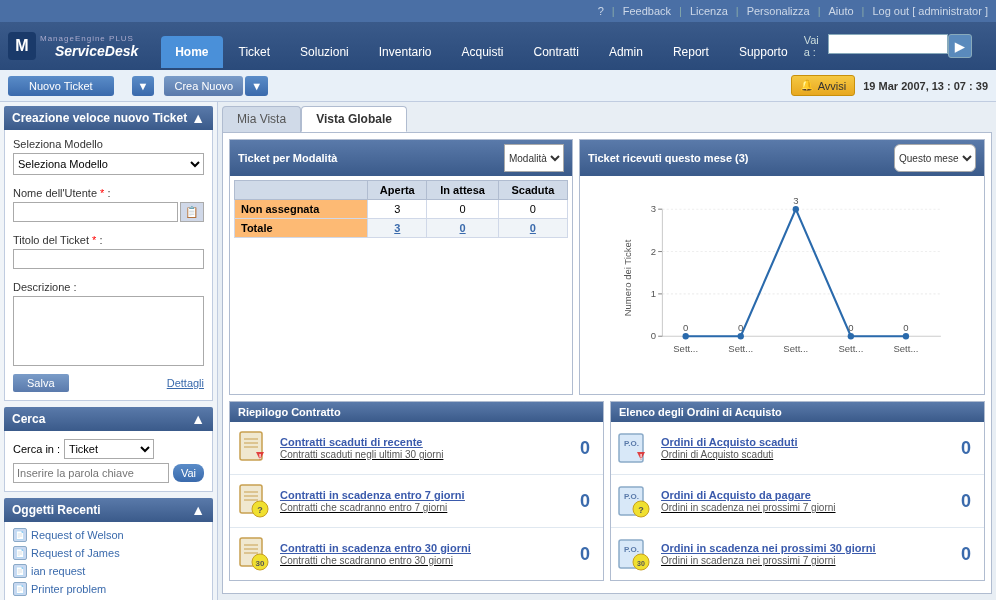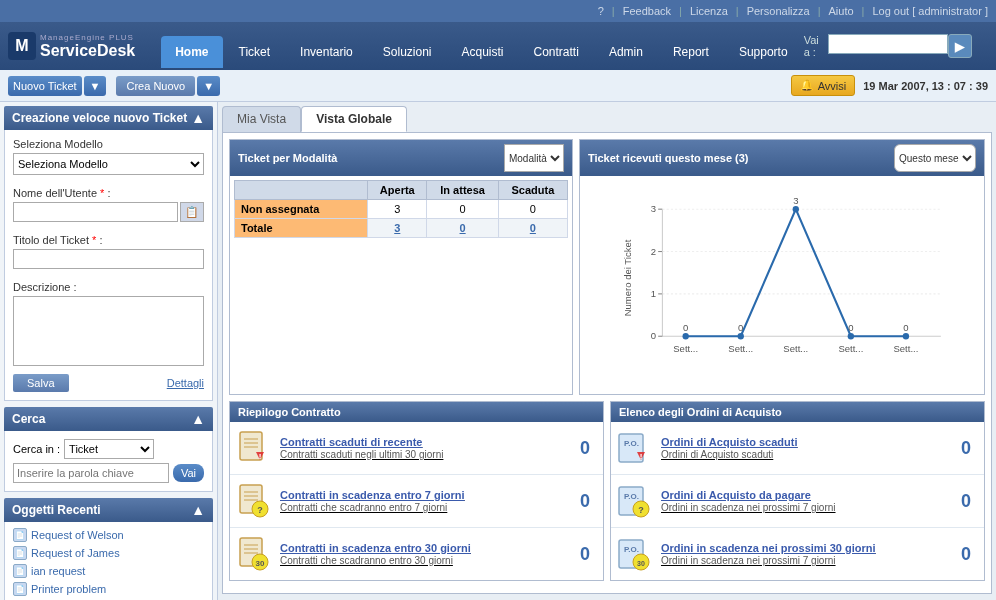--- a/index.html
+++ b/index.html
@@ -16,21 +16,21 @@
     .logo-area { width: 170px; padding: 4px 8px; display: flex; flex-direction: column; }
     .nav-bar { display: flex; align-items: flex-end; height: 44px; flex: 1; }
     .nav-item { padding: 6px 14px; color: white; font-size: 12px; cursor: pointer; height: 32px; display: flex; align-items: center; border-radius: 4px 4px 0 0; margin-right: 2px; }
     .nav-item.active { background: #4a90d9; color: white; font-weight: bold; }
     .nav-right { margin-left: auto; display: flex; padding-right: 24px; }
     .vai-label { color: #cdd; font-size: 11px; margin-right: 4px; }
     .search-icon-btn { background: #5a8abc; border: 1px solid #8ab; color: white; padding: 3px 6px; cursor: pointer; border-radius: 3px; }
 
     
     .toolbar { background: #e8f0f8; display: flex; align-items: center; height: 32px; padding: 0 8px; border-bottom: 1px solid #c0cce0; }
-    .btn-novo { background: linear-gradient(to bottom, #5a8cc8, #3a6aac); color: white; border: none; padding: 4px 5px; font-size: 11px; cursor: pointer; border-radius: 3px; margin-right: 2px; }
+    .btn-novo { background: linear-gradient(to bottom, #5a8cc8, #3a6aac); color: white; border: none; padding: 4px 21px; font-size: 11px; cursor: pointer; border-radius: 3px; margin-right: 18px; }
     .btn-dropdown { background: linear-gradient(to bottom, #5a8cc8, #3a6aac); color: white; border: none; padding: 4px 6px; font-size: 11px; cursor: pointer; border-radius: 3px; margin-right: 10px; }
     .btn-crea { background: linear-gradient(to bottom, #7a9cc8, #5a7aac); color: white; border: none; padding: 4px 10px; font-size: 11px; cursor: pointer; border-radius: 3px; margin-right: 2px; }
     .toolbar-right { margin-left: auto; display: flex; align-items: center; gap: 8px; }
     .avvisi-btn { background: linear-gradient(to bottom, #f5c842, #e8a820); color: #333; border: 1px solid #c8900c; padding: 3px 8px; font-size: 11px; cursor: pointer; border-radius: 3px; display: flex; align-items: center; gap: 4px; }
     .datetime { color: #333; font-size: 11px; font-weight: bold; }
 
     
     .main-content { display: flex; height: calc(600px - 102px); }
 
     
@@ -125,29 +125,29 @@
 </div>
 
 <div class="header">
   <div class="logo-area">
     <div style="display:flex;align-items:center;gap:4px;">
       <div style="background:#1a3a6a;width:28px;height:28px;border-radius:4px;display:flex;align-items:center;justify-content:center;">
         <span style="color:white;font-size:16px;font-weight:bold;">M</span>
       </div>
       <div>
         <div style="color:#aac;font-size:8px;letter-spacing:1px;">ManageEngine   PLUS</div>
-        <div style="color:white;font-size:16px;font-weight:bold;">ServiceDesk</div>
+        <div style="color:white;font-size:14px;font-weight:bold;font-style:italic;margin-left:15px;">ServiceDesk</div>
       </div>
     </div>
   </div>
   <div class="nav-bar">
     <div class="nav-item active">Home</div>
     <div class="nav-item">Ticket</div>
+    <div class="nav-item">Soluzioni</div>
     <div class="nav-item">Inventario</div>
-    <div class="nav-item">Soluzioni</div>
     <div class="nav-item">Acquisti</div>
     <div class="nav-item">Contratti</div>
     <div class="nav-item">Admin</div>
     <div class="nav-item">Report</div>
     <div class="nav-item">Supporto</div>
   </div>
   <div class="nav-right">
     <span class="vai-label">Vai a :</span>
     <input type="text" style="width: 120px; height: 20px; font-size: 11px; border: 1px solid rgb(136, 170, 187);">
     <button class="search-icon-btn">▶</button>

